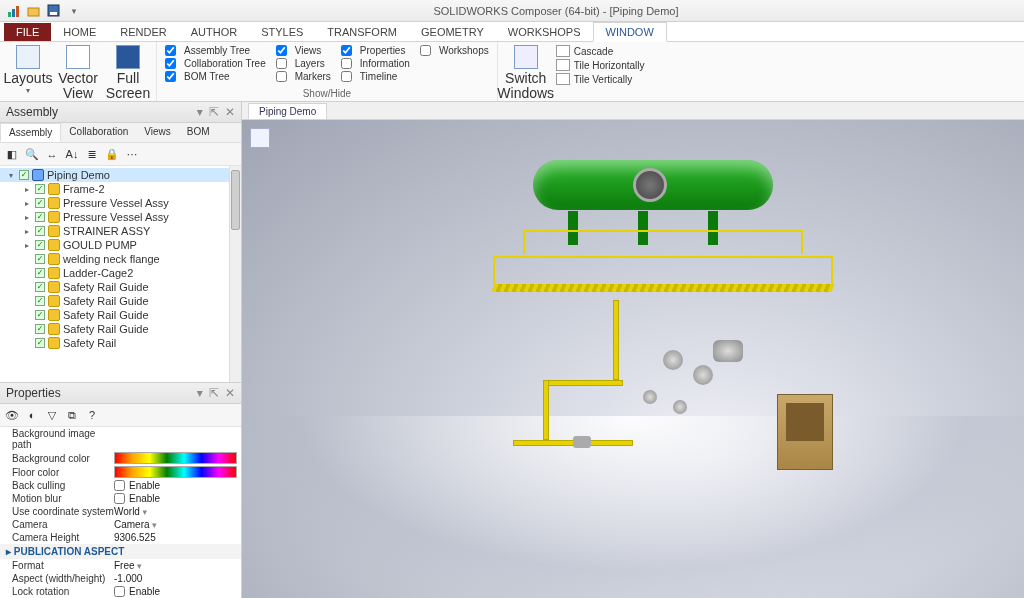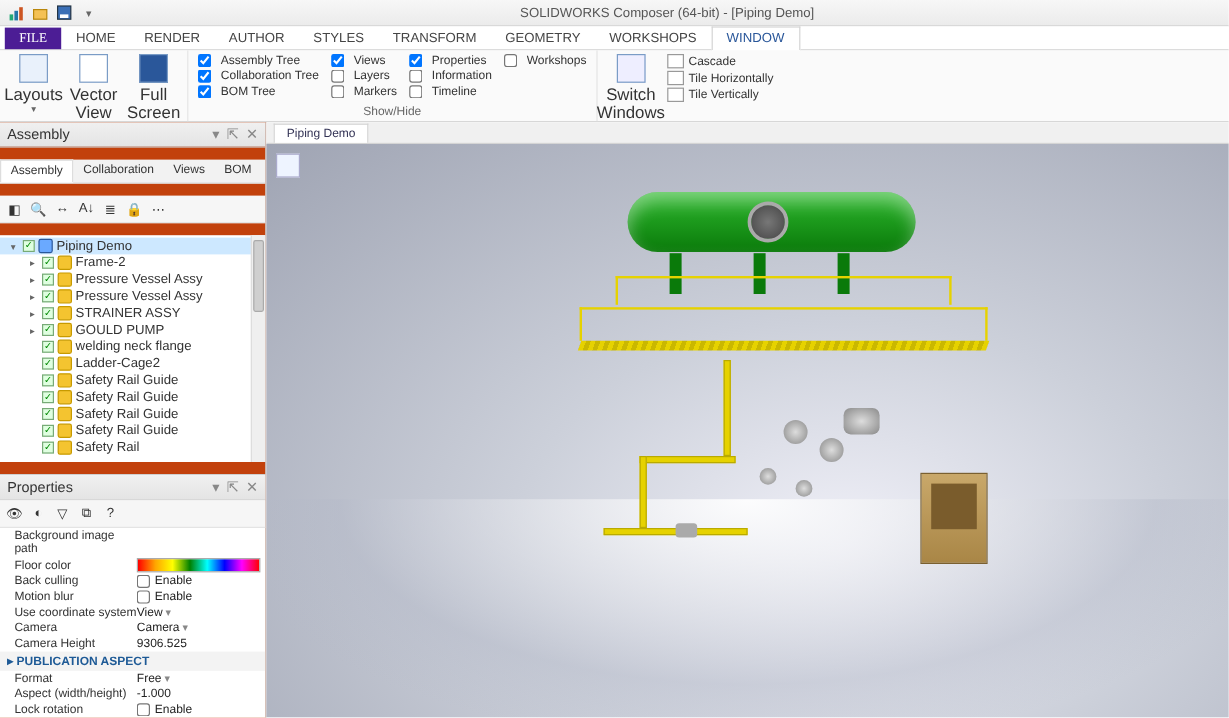--- a/index.html
+++ b/index.html
@@ -7,40 +7,40 @@
 
 
 .titlebar { height: 22px; background: linear-gradient(#f7f7f7,#ebebeb); border-bottom: 1px solid #d0d0d0; display: flex; align-items: center; }
 .titlebar .qat { display: flex; gap: 4px; padding: 0 6px; }
 .titlebar .qat-btn { width: 16px; height: 16px; display:flex; align-items:center; justify-content:center; }
 .titlebar .title { flex: 1; text-align: center; color: #555; font-size: 11px; }
 
 
 .tabs { height: 20px; display: flex; align-items: flex-end; padding-left: 4px; background: #fff; border-bottom: 1px solid #d4d4d4; }
 .tab { padding: 3px 12px; font-size: 11px; color: #444; cursor: pointer; }
-.tab.file { background: #4c1d95; color: #fff; font-family: Liberation Serif, serif; }
+.tab.file { background: #7f1d1d; color: #fff; }
 .tab.active { border: 1px solid #d4d4d4; border-bottom: 1px solid #fff; background: #fff; color: #2a579a; position: relative; top: 1px;}
 
 
 .ribbon { height: 60px; border-bottom: 1px solid #cfcfcf; background: #fafafa; display: flex; }
 .group { padding: 3px 8px 2px; border-right: 1px solid #e5e5e5; display: flex; flex-direction: column; height: 100%; }
 .group-body { flex:1; display:flex; gap:10px; align-items:flex-start; }
 .group-label { text-align:center; font-size:10px; color:#666; margin-top:auto; }
 .big-btn { display:flex; flex-direction:column; align-items:center; justify-content:center; width:40px; cursor:pointer; }
 .big-btn .icon-box { width:24px; height:24px; border:1px solid #7a9cc6; background:#e9f1fb; margin-bottom:2px; }
 .big-btn .label { font-size:14px; text-align:center; line-height:1.1; }
 .chk-col { display:flex; flex-direction:column; gap:2px; font-size:10px; }
 .chk-row { display:flex; align-items:center; gap:8px; white-space:nowrap; }
 .chk-row input { width:11px; height:11px; margin:0;}
 .win-btn { display:flex; align-items:center; gap:4px; font-size:10px; cursor:pointer; }
 .win-btn .tiny-icon { width:14px; height:12px; border:1px solid #999; background:#fff; display:inline-block; }
 
 
 .main { display: flex; height: calc(598px - 22px - 20px - 60px); }
-.left-pane { width: 222px; border-right: 1px solid #cfcfcf; display:flex; flex-direction:column; background:#c2410c;gap:10px; }
+.left-pane { width: 242px; border-right: 1px solid #cfcfcf; display:flex; flex-direction:column; background:#0f172a; }
 
 
 .panel-header { background: linear-gradient(#f0f0f0,#e4e4e4); padding: 3px 6px; border-bottom:1px solid #d0d0d0; display:flex; align-items:center; justify-content:space-between; font-size:12px; color:#333;}
 .panel-header .tools { display:flex; gap:6px; color:#888; }
 .panel-header .tools span { cursor:pointer; }
 
 .subtabs { display:flex; background:#f2f2f2; border-bottom:1px solid #ddd; }
 .subtab { padding:3px 8px; font-size:10px; color:#333; cursor:pointer; }
 .subtab.active { background:#fff; border:1px solid #ddd; border-bottom:1px solid #fff; }
 
@@ -365,20 +365,26 @@
         <div class="tb-btn">▽</div>
         <div class="tb-btn">⧉</div>
         <div class="tb-btn">?</div>
       </div>
       <div class="grid">
         <div class="prop-row">
             <div class="k">Background image path</div>
             <div class="v"></div>
           </div>
         <div class="prop-row">
+            <div class="k">Background color</div>
+            <div class="v">
+              <div class="swatch-strip"></div>
+            </div>
+          </div>
+        <div class="prop-row">
             <div class="k">Floor color</div>
             <div class="v">
               <div class="swatch-strip"></div>
             </div>
           </div>
         <div class="prop-row">
             <div class="k">Back culling</div>
             <div class="v cb">
               <input type="checkbox" style="">
               <span>Enable</span>
@@ -386,21 +392,21 @@
           </div>
         <div class="prop-row">
             <div class="k">Motion blur</div>
             <div class="v cb">
               <input type="checkbox" style="">
               <span>Enable</span>
             </div>
           </div>
         <div class="prop-row">
             <div class="k">Use coordinate system</div>
-            <div class="v dd">View</div>
+            <div class="v dd">World</div>
           </div>
         <div class="prop-row">
             <div class="k">Camera</div>
             <div class="v dd">Camera</div>
           </div>
         <div class="prop-row">
             <div class="k">Camera Height</div>
             <div class="v">9306.525</div>
           </div>
         <div class="prop-section">▸ <span>PUBLICATION ASPECT</span></div>

